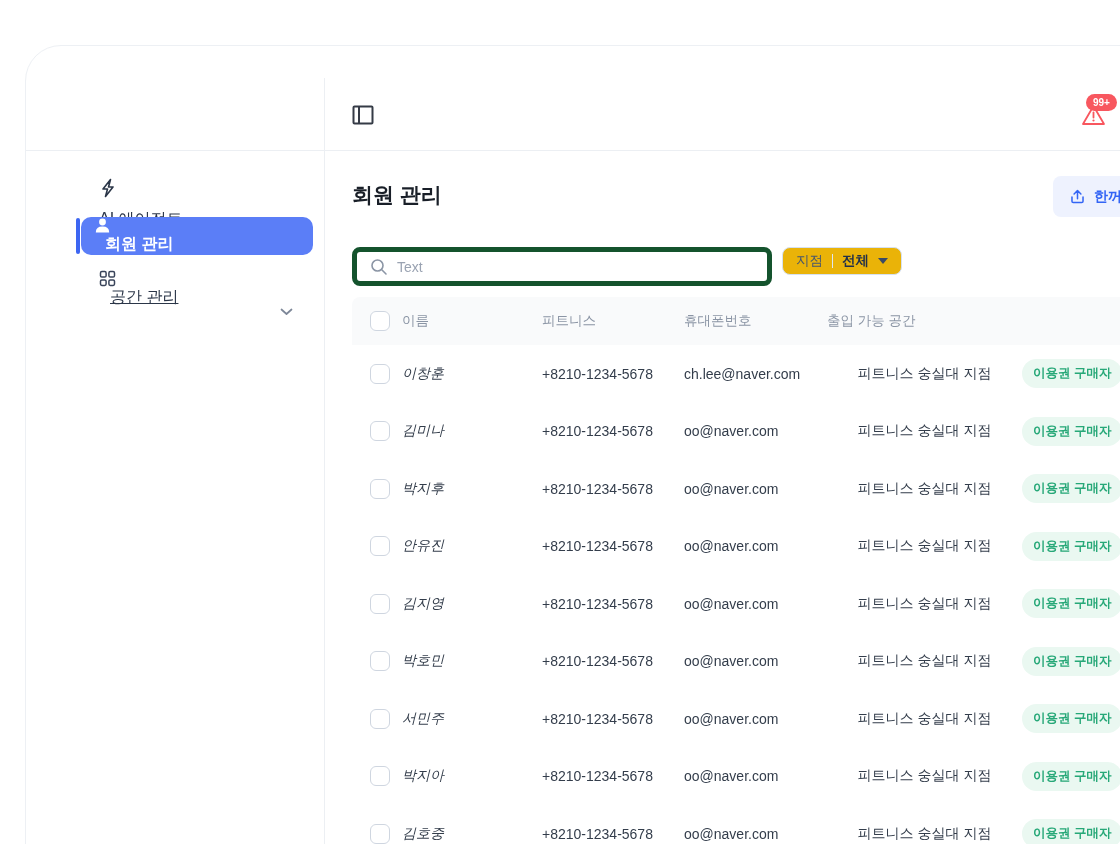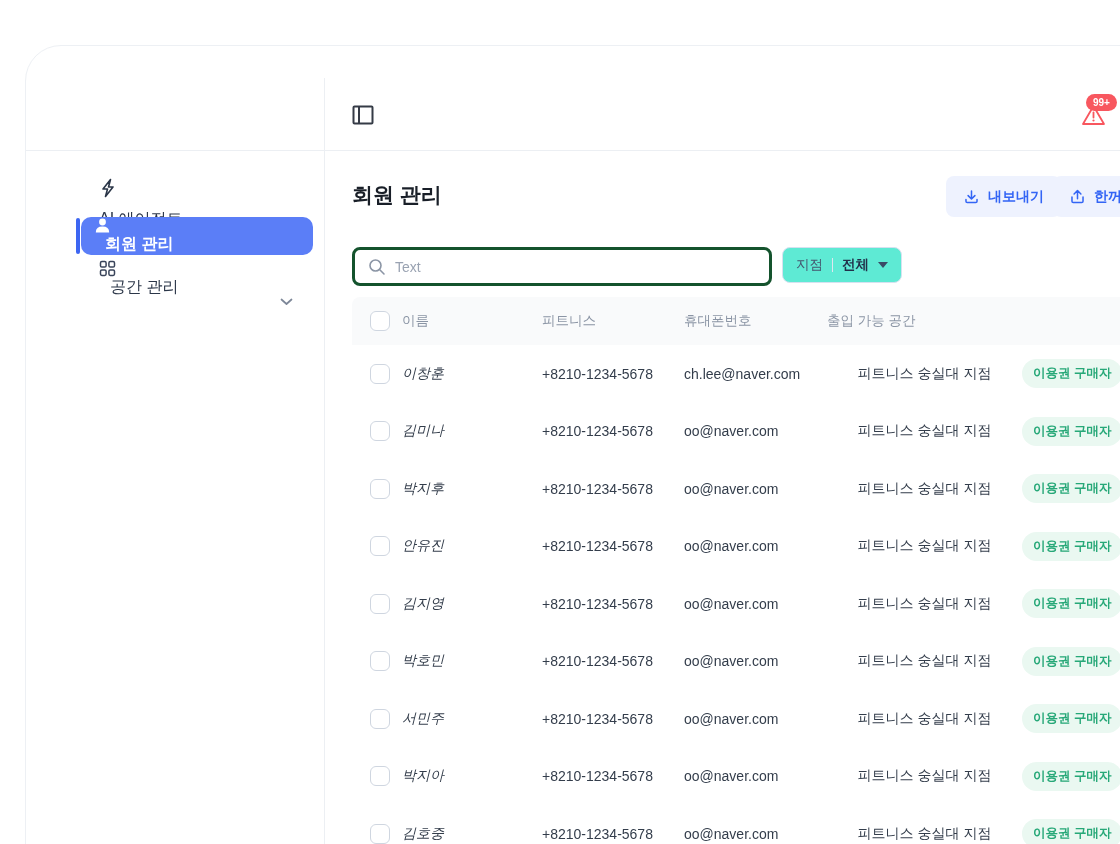--- a/index.html
+++ b/index.html
@@ -30,42 +30,42 @@
   .nav-item { position:absolute; display:flex; font-size:16px;
               color:#2b3648; font-weight:500; cursor:pointer;flex-direction:column; }
   .nav-ai { left:99px; top:178px; gap:11px; }
   .nav-active { left:81px; top:217px; width:232px; height:38px; border-radius:10px;
                 background:var(--active-item-blue,#5b7ef7); color:#fff; font-weight:600;
                 padding:0 14px 0 13px; }
   .nav-active .nav-label { margin-left:11px; }
   .nav-active .chev { margin-left:auto; }
   .accent-bar { position:absolute; left:76px; top:218px; width:4px; height:36px; border-radius:3px;
                 background:var(--primary-blue,#3d66f2); }
-  .nav-space { left:99px; top:260px; width:194px; }
+  .nav-space { left:99px; top:270px; width:194px;text-decoration:underline; }
   .nav-space .nav-label { margin-left:11px; }
   .nav-space .chev { margin-left:auto; }
 
   
   .page-title { position:absolute; left:352px; top:181px; font-size:21px; font-weight:700; color:#191f28; }
   .hbtn { position:absolute; top:176px; height:41px; display:flex; align-items:center; gap:8px;
           background:var(--button-bg,#eef2fe); color:var(--button-text,#3365f5);
           border:none; border-radius:8px; font-size:14px; font-weight:600; cursor:pointer;
           font-family:inherit; white-space:nowrap; }
   .btn-export { left:946px; padding:0 17px; }
   .btn-bulk { left:1053px; padding:0 60px 0 16px; }
 
   
   .search-box { position:absolute; left:352px; top:247px; width:420px; height:39px;
-                border:3px solid #14532d; border-radius:8px; display:flex; align-items:center;
+                border:5px solid #14532d; border-radius:8px; display:flex; align-items:center;
                 padding:0 13px; gap:9px; background:#fff; }
   .search-box input { border:none; outline:none; flex:1; font-size:14px; color:#333d4b;
                       font-family:inherit; background:transparent; }
   .search-box input::placeholder { color:#9aa3b2; }
-  .filter { position:absolute; left:782px; top:247px; height:36px; padding:0 13px;
-            border:1px solid #d6e1f0; background:#5eead4; border-radius:8px;
+  .filter { position:absolute; left:782px; top:247px; height:28px; padding:0 13px;
+            border:1px solid #d6e1f0; background:#eab308; border-radius:8px;
             display:flex; align-items:center; gap:9px; font-size:13.5px; cursor:pointer; }
   .filter .f-label { color:#46556e; }
   .filter .f-sep { width:1px; height:14px; background:#dfe6f0; }
   .filter .f-value { color:#22304a; font-weight:700;font-family:Liberation Mono, monospace; }
 
   
   .table { position:absolute; left:352px; top:297px; width:790px; }
   .thead, .trow { display:grid; grid-template-columns:50px 140px 142px 143px 195px 120px;
                   align-items:center; }
   .thead { height:48px; background:#f9fafb; border-radius:8px 0 0 0;
@@ -144,29 +144,20 @@
     <span class="nav-label">공간 관리</span>
     <span class="chev">
       <svg width="13" height="8" viewBox="0 0 13 8">
         <polyline points="1.5,1.5 6.5,6 11.5,1.5" fill="none" stroke="#7d8798" stroke-width="1.7" stroke-linecap="round" stroke-linejoin="round"></polyline>
       </svg>
     </span>
   </div>
 
   <h1 class="page-title">회원 관리</h1>
 
-  <button class="hbtn btn-export">
-    <span>
-      <svg width="17" height="17" viewBox="0 0 20 20">
-        <path d="M10 3.5 V12.5 M6 9 l4 4 4-4" fill="none" stroke="#3365f5" stroke-width="1.8" stroke-linecap="round" stroke-linejoin="round"></path>
-        <path d="M3.5 13.5 v2 a1.5 1.5 0 0 0 1.5 1.5 h10 a1.5 1.5 0 0 0 1.5-1.5 v-2" fill="none" stroke="#3365f5" stroke-width="1.8" stroke-linecap="round"></path>
-      </svg>
-    </span>
-    <span>내보내기</span>
-  </button>
 
   <button class="hbtn btn-bulk">
     <span>
       <svg width="17" height="17" viewBox="0 0 20 20">
         <path d="M10 12.5 V3.5 M6 7 l4-4 4 4" fill="none" stroke="#3365f5" stroke-width="1.8" stroke-linecap="round" stroke-linejoin="round"></path>
         <path d="M3.5 10.5 v5 a1.5 1.5 0 0 0 1.5 1.5 h10 a1.5 1.5 0 0 0 1.5-1.5 v-5" fill="none" stroke="#3365f5" stroke-width="1.8" stroke-linecap="round"></path>
       </svg>
     </span>
     <span>한꺼번</span>
   </button>

